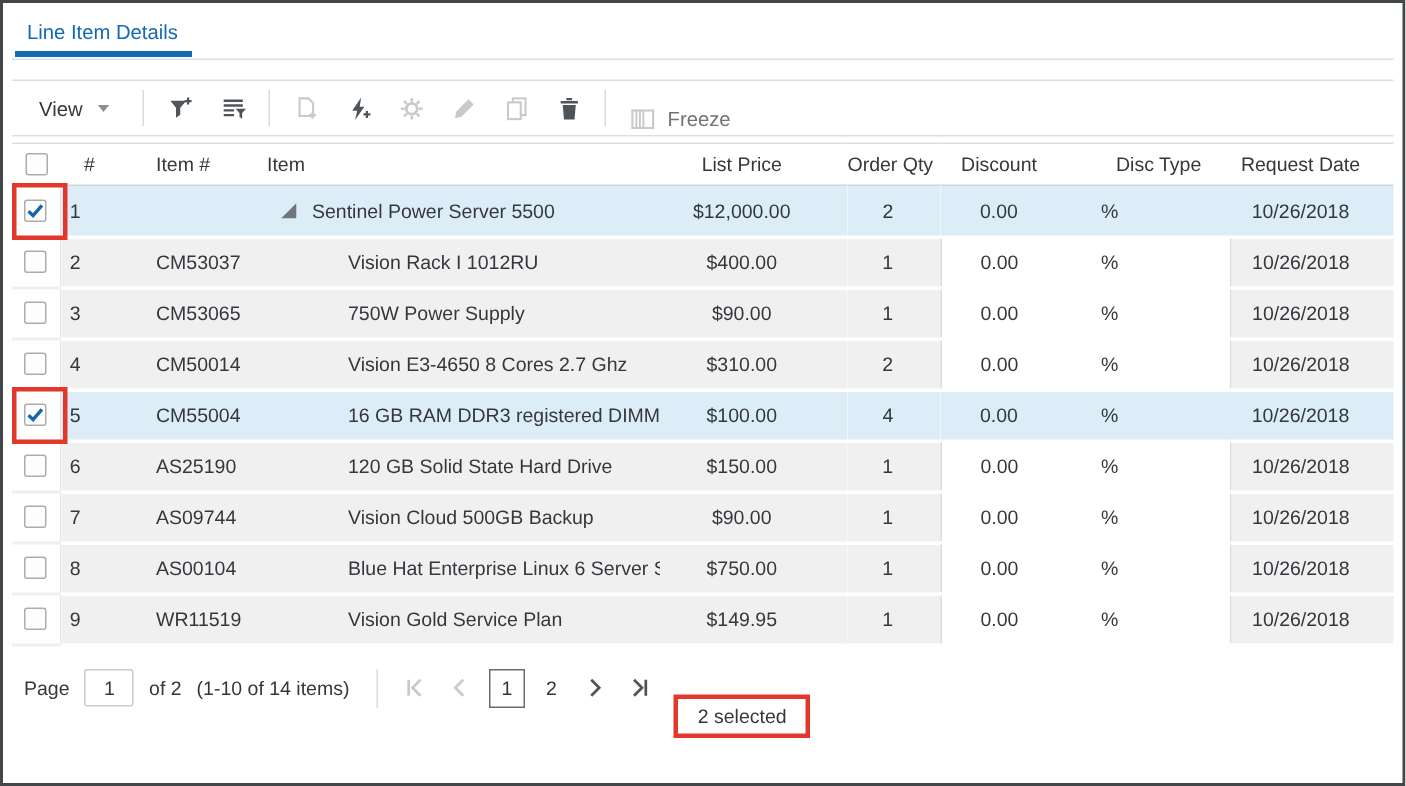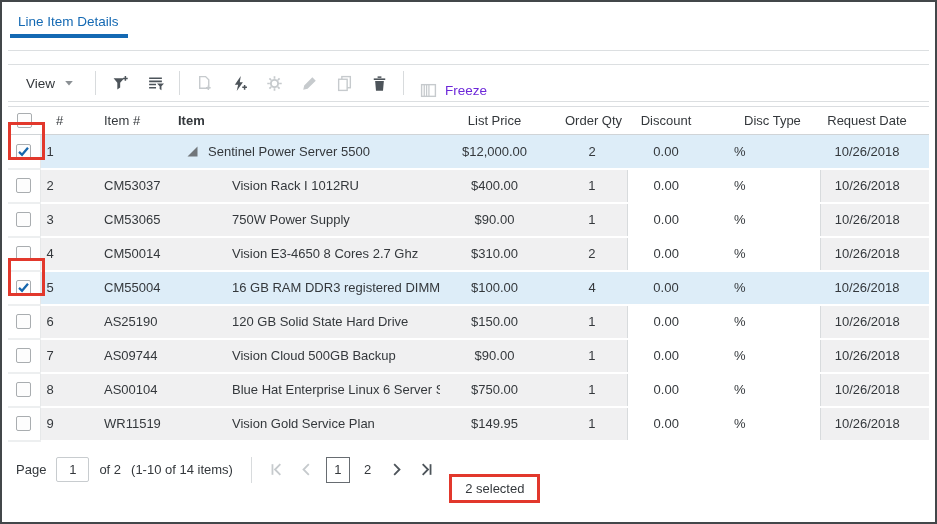--- a/index.html
+++ b/index.html
@@ -3,53 +3,53 @@
 <meta charset="utf-8">
 <style>
   * { box-sizing: border-box; margin: 0; padding: 0; }
   html,body { background:#fff; }
   body { font-family:"Liberation Sans", sans-serif; color:#34383c; }
 
   .frame { position:relative; width:937px; height:524px; border:2px solid #43474a;
            background:#fff; padding:0 6px; overflow:hidden; }
 
   
-  .tabbar { height:49px; border-bottom:1px solid #dcdfe1; }
+  .tabbar { height:38px; border-bottom:1px solid #dcdfe1; }
   .tab { display:inline-block; margin-left:2px; padding:11px 9px 5px 8px;
          font-size:13.5px; color:#1469b3; border-bottom:4px solid #1469b3;
          position:relative; top:1px; cursor:default; }
 
   
   .toolbar { margin-top:13px; height:38px; border-top:1px solid #dcdfe1; border-bottom:1px solid #dcdfe1;
              display:flex; align-items:center; padding-left:12px; }
   .view-btn { display:flex; align-items:center; gap:9px; font-size:13.5px; color:#34383c; padding:2px 6px; cursor:default; }
   .caret { color:#8b9094; display:flex; }
   .tsep { width:1px; height:24px; background:#d8dbdd; margin:0 15px; }
   .igroup { display:flex; align-items:center; gap:17px; }
   .icon-btn { width:18px; height:18px; display:flex; align-items:center; justify-content:center; }
   .en { color:#4d545a; } .dis { color:#c6cacd; }
-  .freeze-btn { display:flex; align-items:center; gap:8px; font-size:13.5px; color:#6d28d9;margin-top:15px; }
+  .freeze-btn { display:flex; align-items:center; gap:8px; font-size:13.5px; color:#737373;margin-top:15px; }
 
   
   table { border-collapse:collapse; table-layout:fixed; width:921px; margin-top:4px;
           border-top:1px solid #dadde0; border-bottom:1px solid #d3d6d9; font-size:13px; }
   th { height:28px; background:#fff; border-bottom:1px solid #d0d4d7; font-weight:400; color:#34383c;
        text-align:left; white-space:nowrap; overflow:hidden; }
   td { height:34px; border-bottom:2px solid #fff; background:#f0f0f1; color:#34383c;
        white-space:nowrap; overflow:hidden; }
   td.c-cb { background:#fff; border-bottom:2px solid #edeff0; border-right:1px solid #e6e8e9; }
   tr.selected td:not(.c-cb) { background:#ddedf8; }
   tr:not(.selected) td.ed { background:#fff; }
   tr:not(.selected) td.c-disc { border-left:1px solid #d8dbdd; }
   tr:not(.selected) td.c-dtype { border-right:1px solid #d8dbdd; }
 
   th.c-num { padding-left:16px; }
   td.c-num { padding-left:6px; }
   th.c-itemno, td.c-itemno { padding-left:6px; }
-  th.c-item { padding-left:6px;font-weight:bold; }
+  th.c-item { padding-left:6px; }
   .r { text-align:center; }
   th.c-price, td.c-price { padding-right:16px; }
   th.c-qty, td.c-qty { padding-right:8px; }
   th.c-disc, td.c-disc { padding-right:17px; }
   th.c-dtype { padding-left:22px; }
   td.c-dtype { padding-left:12px; }
   th.c-date, td.c-date { padding-right:15px; }
 
   .cb { width:15px; height:15px; border:1px solid #a9adb0; border-radius:2px; background:#fdfdfd;
         margin:0 auto; display:flex; align-items:center; justify-content:center; }

